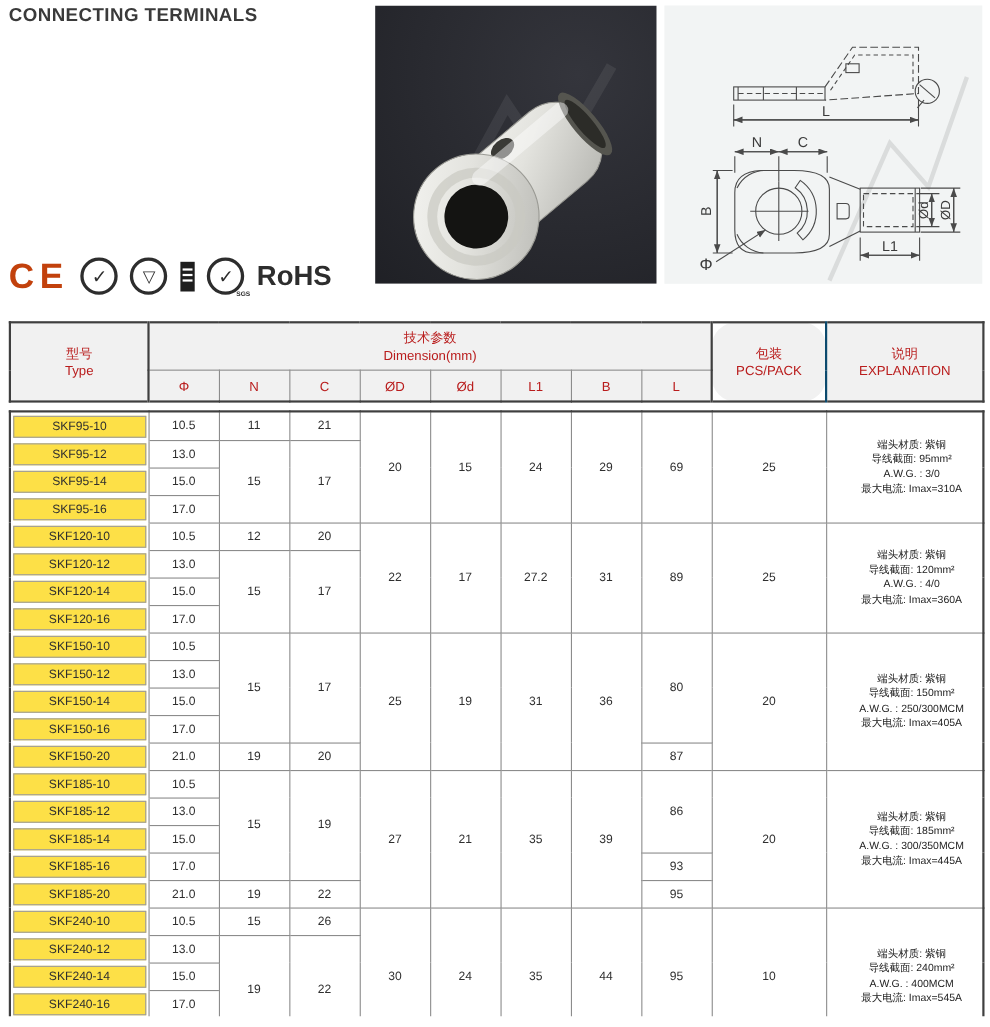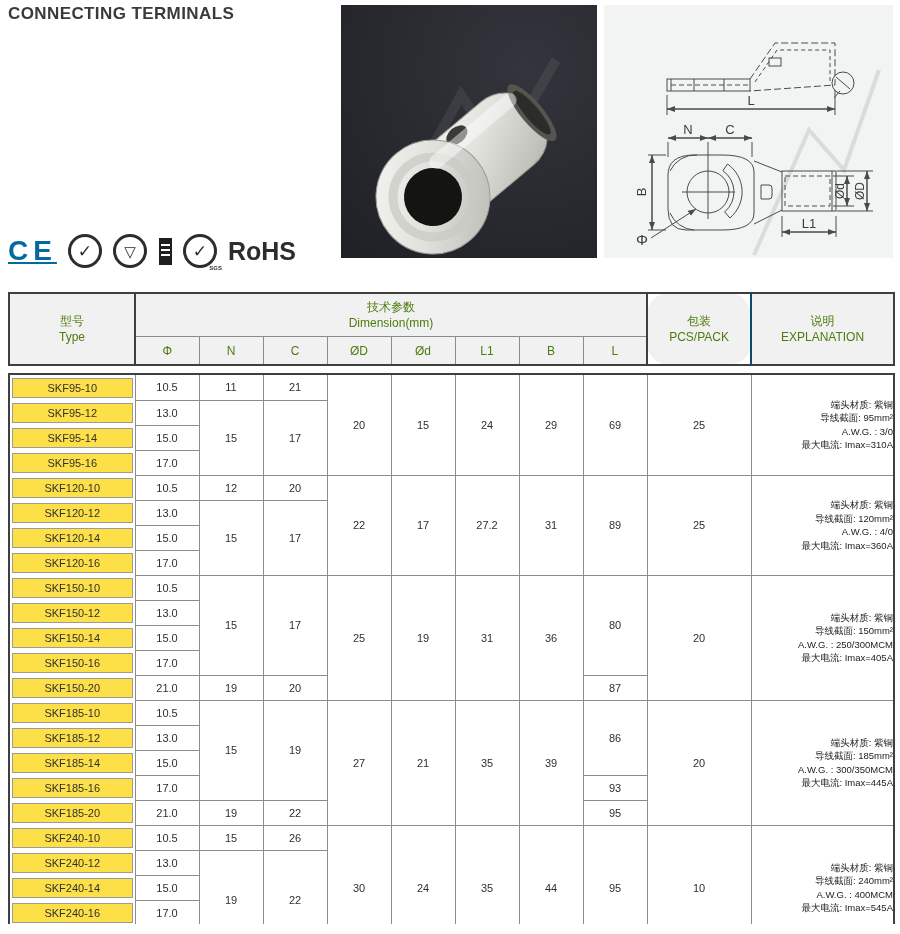--- a/index.html
+++ b/index.html
@@ -13,51 +13,51 @@
   
   .material{position:absolute;left:10px;top:166px;}
   .mat-row{display:flex;align-items:center;margin-bottom:6px;color:#3c3c3c;}
   .bullet{display:inline-block;width:6px;height:6px;border:2px solid #4a4a4a;
           border-radius:50%;margin-right:8px;flex:0 0 auto;}
   .mat-row.big{font-size:16px;}
   .mat-row.small{font-size:12.5px;}
   .mat-row.big .bullet{width:7px;height:7px;}
   
   .certs{position:absolute;left:8px;top:233px;display:flex;align-items:center;gap:11px;height:36px;}
-  .ce{font-size:28px;font-weight:600;letter-spacing:5px;color:#0369a1;line-height:30px;text-decoration:underline;}
+  .ce{font-size:32px;font-weight:600;letter-spacing:5px;color:#c2410c;line-height:30px;}
   .badge{width:28px;height:28px;border:3px solid #2d2d2d;border-radius:50%;
          display:flex;align-items:center;justify-content:center;position:relative;flex:0 0 auto;}
   .badge .chk{font-size:17px;font-weight:bold;color:#2d2d2d;line-height:1;}
   .badge .tri{font-size:15px;font-weight:bold;color:#2d2d2d;line-height:1;}
   .ukas{width:13px;height:27px;background:#1e1e1e;margin-left:1px;position:relative;flex:0 0 auto;}
   .ukas i{position:absolute;left:2px;right:2px;height:2px;background:#fff;}
   .ukas i:nth-child(1){top:6px;} .ukas i:nth-child(2){top:11px;} .ukas i:nth-child(3){top:16px;}
   .sgs{position:absolute;right:-8px;bottom:-6px;font-size:6px;font-weight:bold;color:#2d2d2d;}
   .rohs{font-size:25px;font-weight:800;color:#2d2d2d;}
   
   .tablewrap{position:absolute;left:8px;top:292px;width:885px;}
   table{border-collapse:collapse;table-layout:fixed;width:885px;}
   col.c-type{width:126px;} col.c-dim{width:64px;} col.c-pack{width:104px;} col.c-exp{width:143px;}
   
   .hdr td{border:1px solid #8c8c8c;background:#f1f1f1;text-align:center;
-          font-size:12px;color:#4d7c0f;line-height:16px;}
+          font-size:12px;color:#b91c1c;line-height:16px;}
   .hdr{border:2px solid #3f3f3f;}
   .hdr .h-type{border-right:2px solid #3f3f3f;}
   .hdr .h-pack{border-left:2px solid #3f3f3f;border-right:2px solid #0c4a6e;border-radius:22px;}
   .hdr .h-exp{border-left:2px solid #3f3f3f;}
   .hdr tr.r1 td{height:40px;}
   .hdr tr.r2 td{height:25px;}
   
   .bdy{border:2px solid #3f3f3f;margin-top:7px;}
   .bdy td{border:1px solid #8c8c8c;text-align:center;font-size:11px;color:#2f2f2f;
           padding:0;height:23px;background:#fff;}
   .bdy td.type{border-top:none;border-bottom:none;border-left:none;padding:1px 2px;}
   .typebox{border:1px solid #9c9c9c;background:#fde047;height:18px;line-height:18px;
            font-size:11px;color:#2f2f2f;}
-  .bdy td.exp{text-align:right;vertical-align:middle;padding-left:13px;}
+  .bdy td.exp{text-align:center;vertical-align:middle;padding-left:13px;}
   .exp div{font-size:9.5px;line-height:13.5px;color:#222;white-space:nowrap;}
   svg text{font-family:"Liberation Sans","DejaVu Sans",sans-serif;}
 </style>
 </head>
 <body>
 
 <div class="page">
 
   <div class="title">CONNECTING TERMINALS</div>
 

